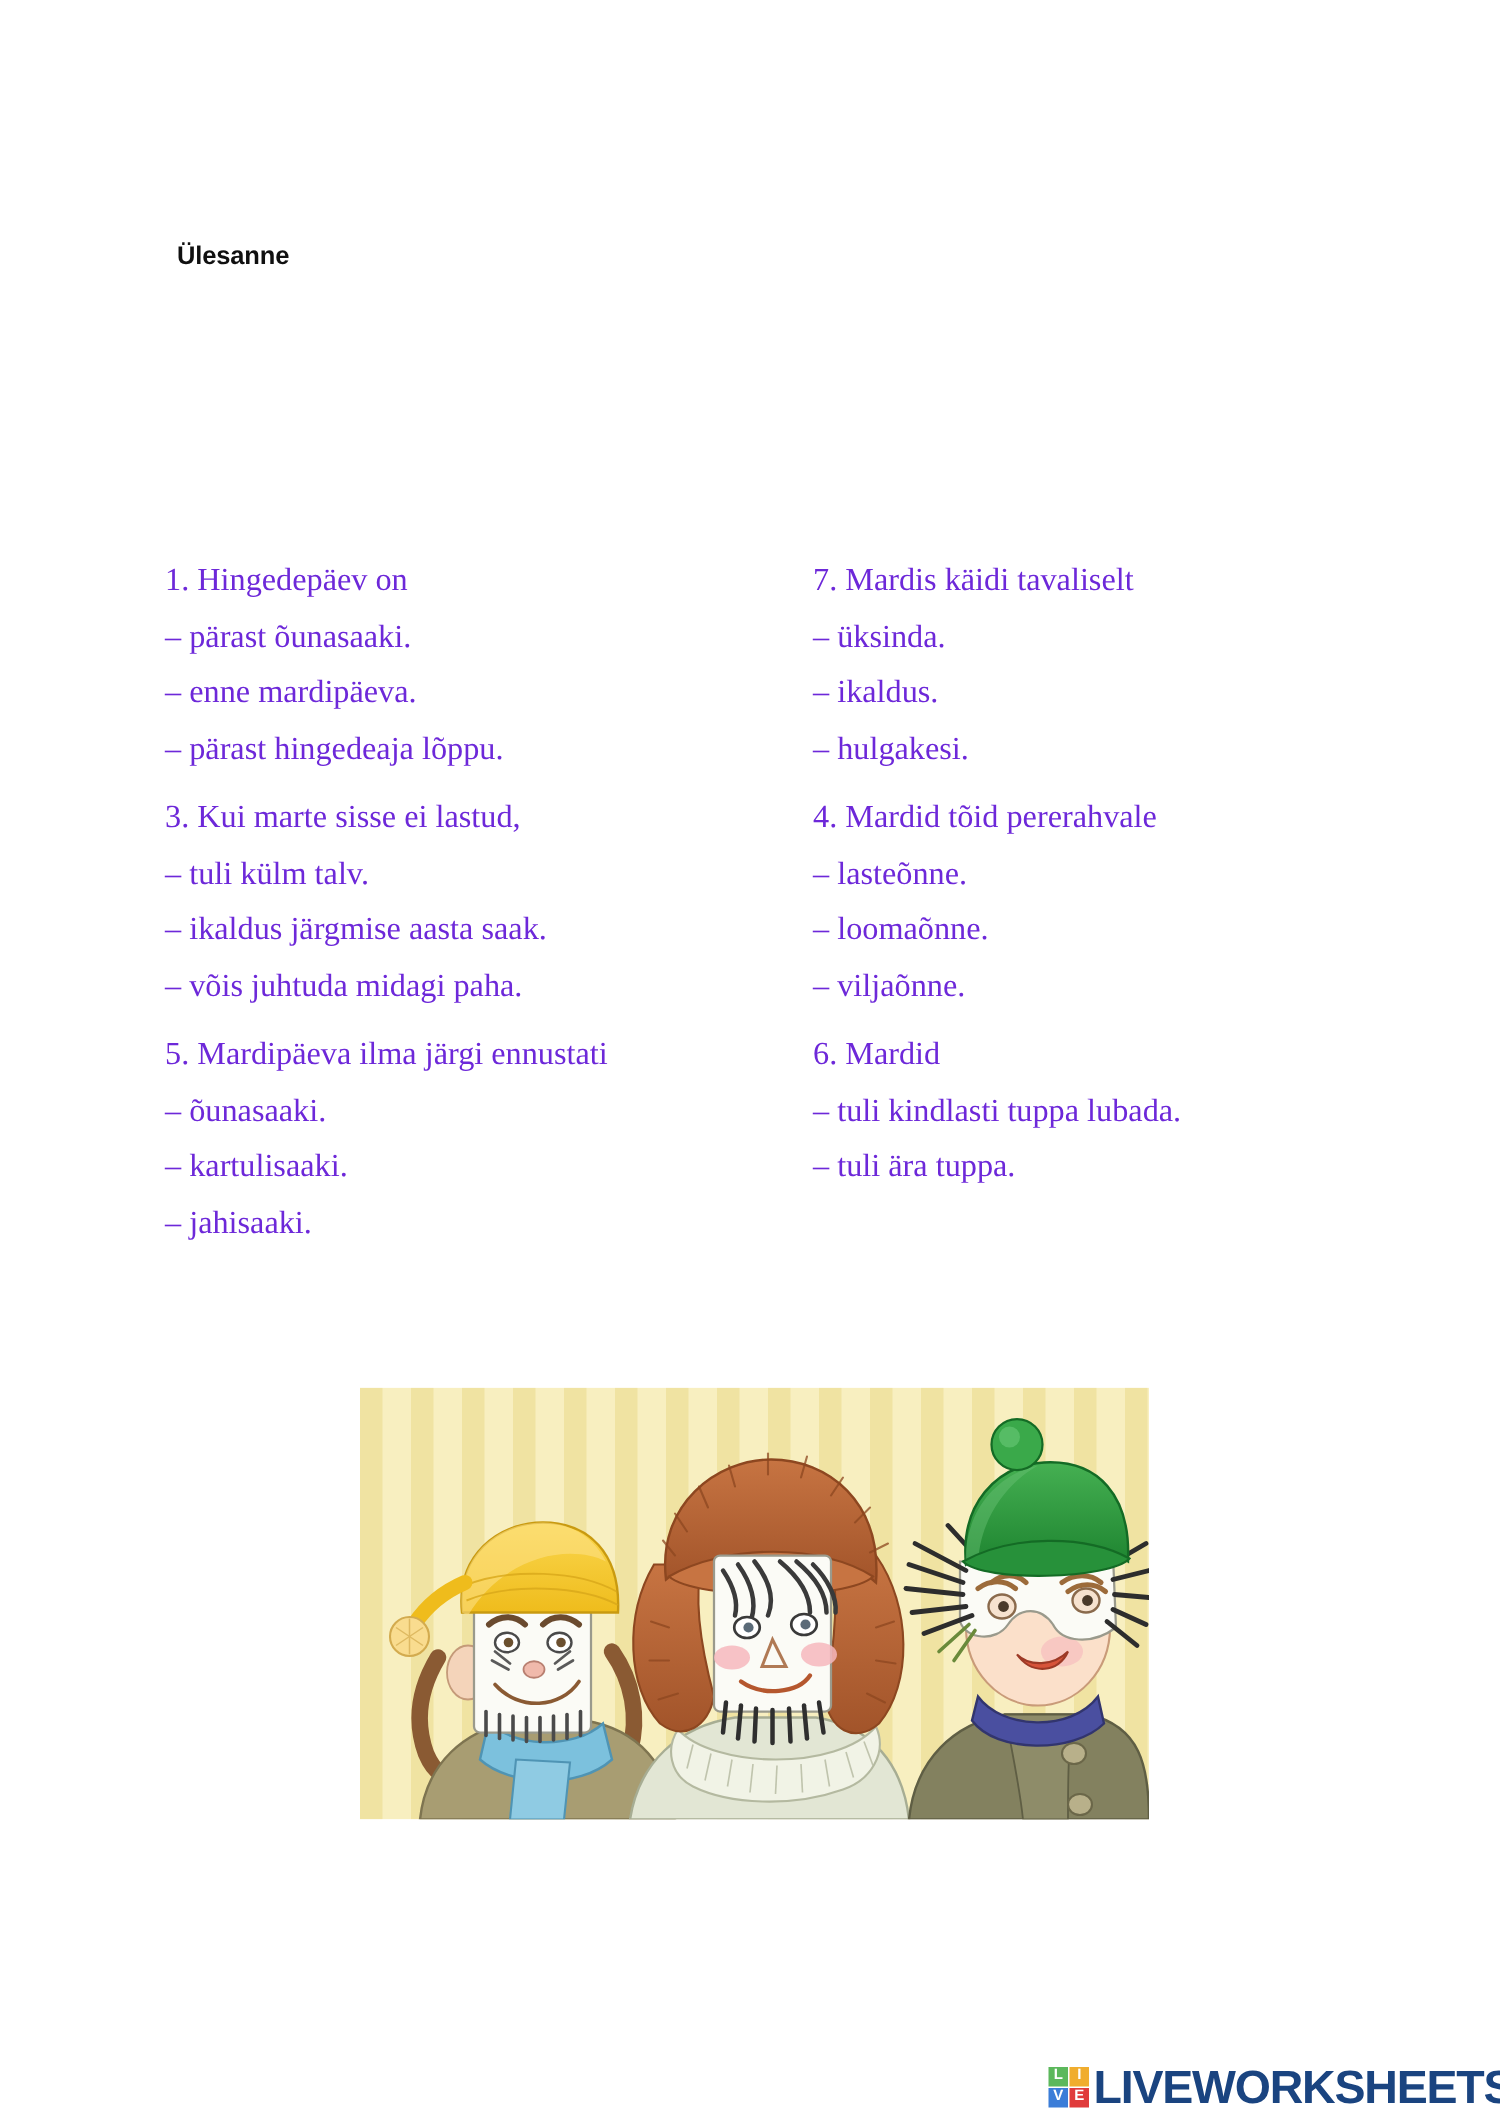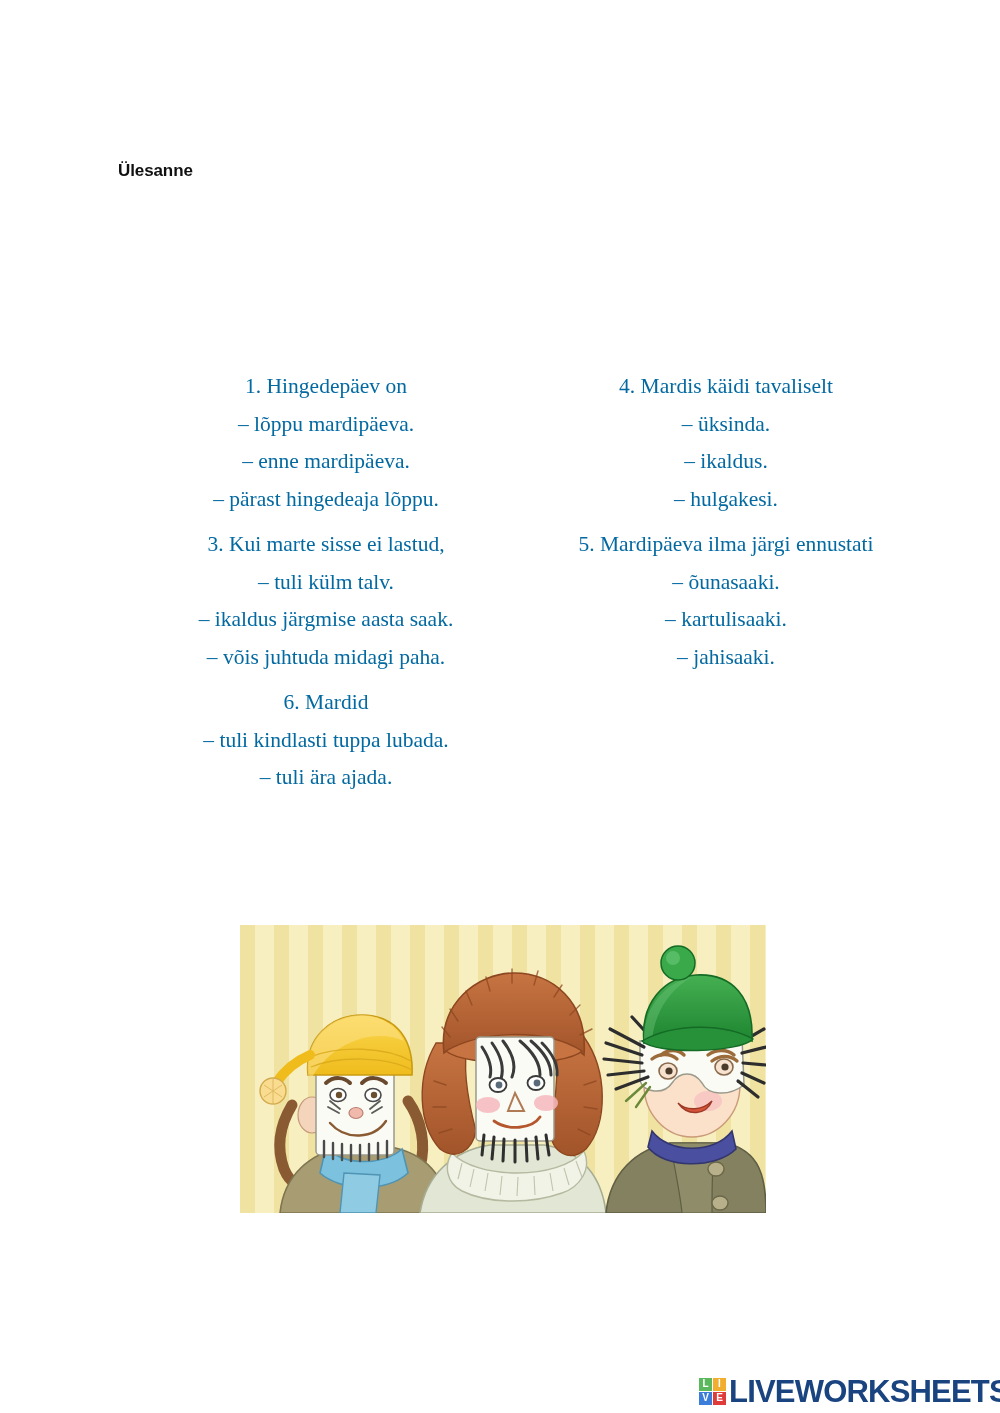--- a/index.html
+++ b/index.html
@@ -45,22 +45,21 @@
     display: grid;
     grid-template-columns: 432px 368px;
     grid-auto-rows: min-content;
     column-gap: 0;
     row-gap: 8px;
   }
   .qblock {
     font-family: "Liberation Serif", serif;
     font-size: 21.5px;
     line-height: 37.5px;
-    color: #0369a1;
-    text-align: center;
+    color: #6d28d9;
   }
   .qblock .stem {
     white-space: nowrap;
   }
   .qblock .opt {
     white-space: nowrap;
   }
 
   
   .illustration {
@@ -114,51 +113,57 @@
 <body>
 
 <div class="header">
   <div class="header-line">Ülesanne</div>
 </div>
 
 <div class="questions">
 
   <div class="qblock">
     <div class="stem">1. Hingedepäev on</div>
-    <div class="opt">– lõppu mardipäeva.</div>
+    <div class="opt">– pärast õunasaaki.</div>
     <div class="opt">– enne mardipäeva.</div>
     <div class="opt">– pärast hingedeaja lõppu.</div>
   </div>
 
   <div class="qblock">
-    <div class="stem">4. Mardis käidi tavaliselt</div>
+    <div class="stem">7. Mardis käidi tavaliselt</div>
     <div class="opt">– üksinda.</div>
     <div class="opt">– ikaldus.</div>
     <div class="opt">– hulgakesi.</div>
   </div>
 
   <div class="qblock">
     <div class="stem">3. Kui marte sisse ei lastud,</div>
     <div class="opt">– tuli külm talv.</div>
     <div class="opt">– ikaldus järgmise aasta saak.</div>
     <div class="opt">– võis juhtuda midagi paha.</div>
   </div>
 
+  <div class="qblock">
+    <div class="stem">4. Mardid tõid pererahvale</div>
+    <div class="opt">– lasteõnne.</div>
+    <div class="opt">– loomaõnne.</div>
+    <div class="opt">– viljaõnne.</div>
+  </div>
 
   <div class="qblock">
     <div class="stem">5. Mardipäeva ilma järgi ennustati</div>
     <div class="opt">– õunasaaki.</div>
     <div class="opt">– kartulisaaki.</div>
     <div class="opt">– jahisaaki.</div>
   </div>
 
   <div class="qblock">
     <div class="stem">6. Mardid</div>
     <div class="opt">– tuli kindlasti tuppa lubada.</div>
-    <div class="opt">– tuli ära ajada.</div>
+    <div class="opt">– tuli ära tuppa.</div>
   </div>
 
 </div>
 
 <div class="illustration">
 <svg width="526" height="288" viewBox="0 0 526 288" xmlns="http://www.w3.org/2000/svg">
   <defs>
     <pattern id="stripes" width="34" height="288" patternUnits="userSpaceOnUse">
       <rect x="0" y="0" width="34" height="288" fill="#f8efc0"></rect>
       <rect x="0" y="0" width="15" height="288" fill="#f0e3a2"></rect>

